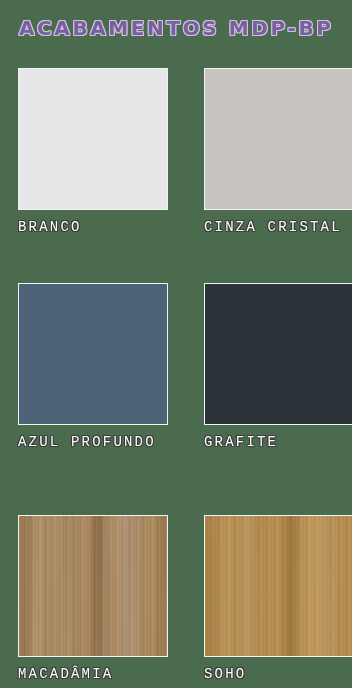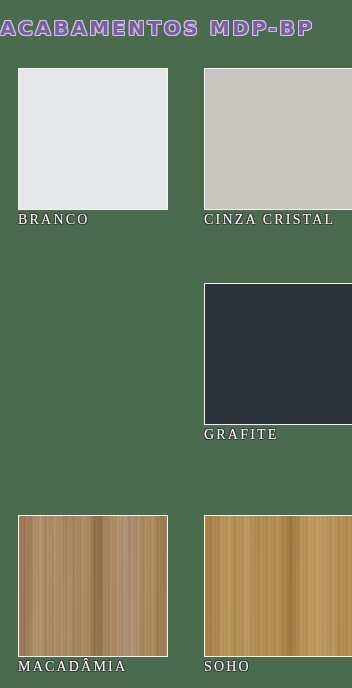--- a/index.html
+++ b/index.html
@@ -25,20 +25,21 @@
 
   
   .title-bar {
     position: absolute;
     left: 0;
     top: 0;
     width: 316px;
     height: 56px;
     display: flex;
     align-items: center;
+    padding-left: 19px;
     box-sizing: border-box;
   }
   .title {
     font-family: "DejaVu Sans", sans-serif;
     font-size: 20px;
     font-weight: 700;
     letter-spacing: 2.6px;
     color: #7a5f9e;
     text-transform: uppercase;
     line-height: 1;
@@ -149,21 +150,22 @@
         #bb9255 50%,
         #a37c3f 60%,
         #bd9456 70%,
         #c9a46d 80%,
         #af8648 90%,
         #bb9152 100%);
   }
 
   
   .label {
-    font-family: Liberation Serif, serif;
+    margin-top: 8px;
+    font-family: Liberation Mono, monospace;
     font-size: 14px;
     font-weight: 400;
     letter-spacing: 2.2px;
     line-height: 1.42;
     color: #ffffff;
     text-transform: uppercase;
     text-shadow:
       -1px -1px 0 #3b3b3b,
        1px -1px 0 #3b3b3b,
       -1px  1px 0 #3b3b3b,
@@ -190,20 +192,26 @@
       <div class="label">BRANCO</div>
     </div>
 
     <div class="cell row-1 col-right">
       <div class="swatch">
         <div class="swatch-inner fill-cinza"></div>
       </div>
       <div class="label">CINZA CRISTAL</div>
     </div>
 
+    <div class="cell row-2 col-left">
+      <div class="swatch">
+        <div class="swatch-inner fill-azul"></div>
+      </div>
+      <div class="label">AZUL PROFUNDO</div>
+    </div>
 
     <div class="cell row-2 col-right">
       <div class="swatch">
         <div class="swatch-inner fill-grafite"></div>
       </div>
       <div class="label">GRAFITE</div>
     </div>
 
     <div class="cell row-3 col-left">
       <div class="swatch">

